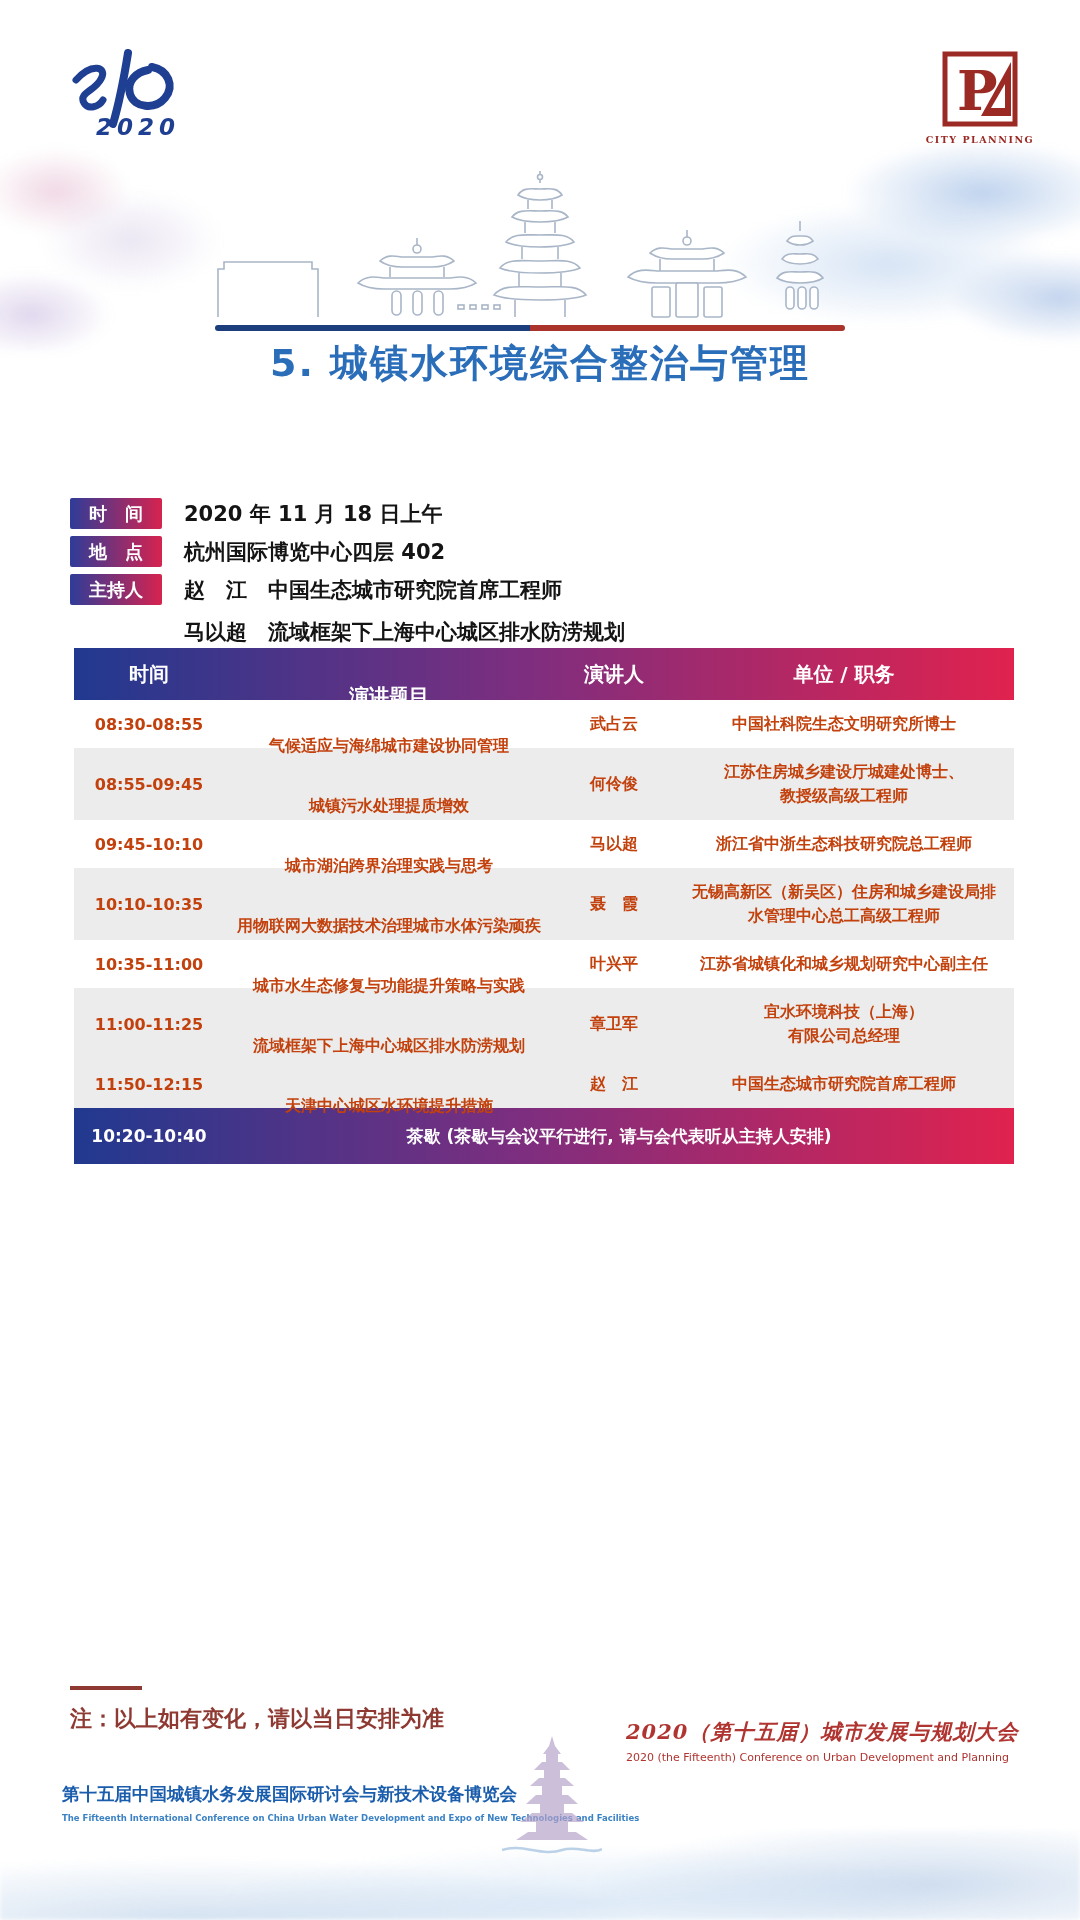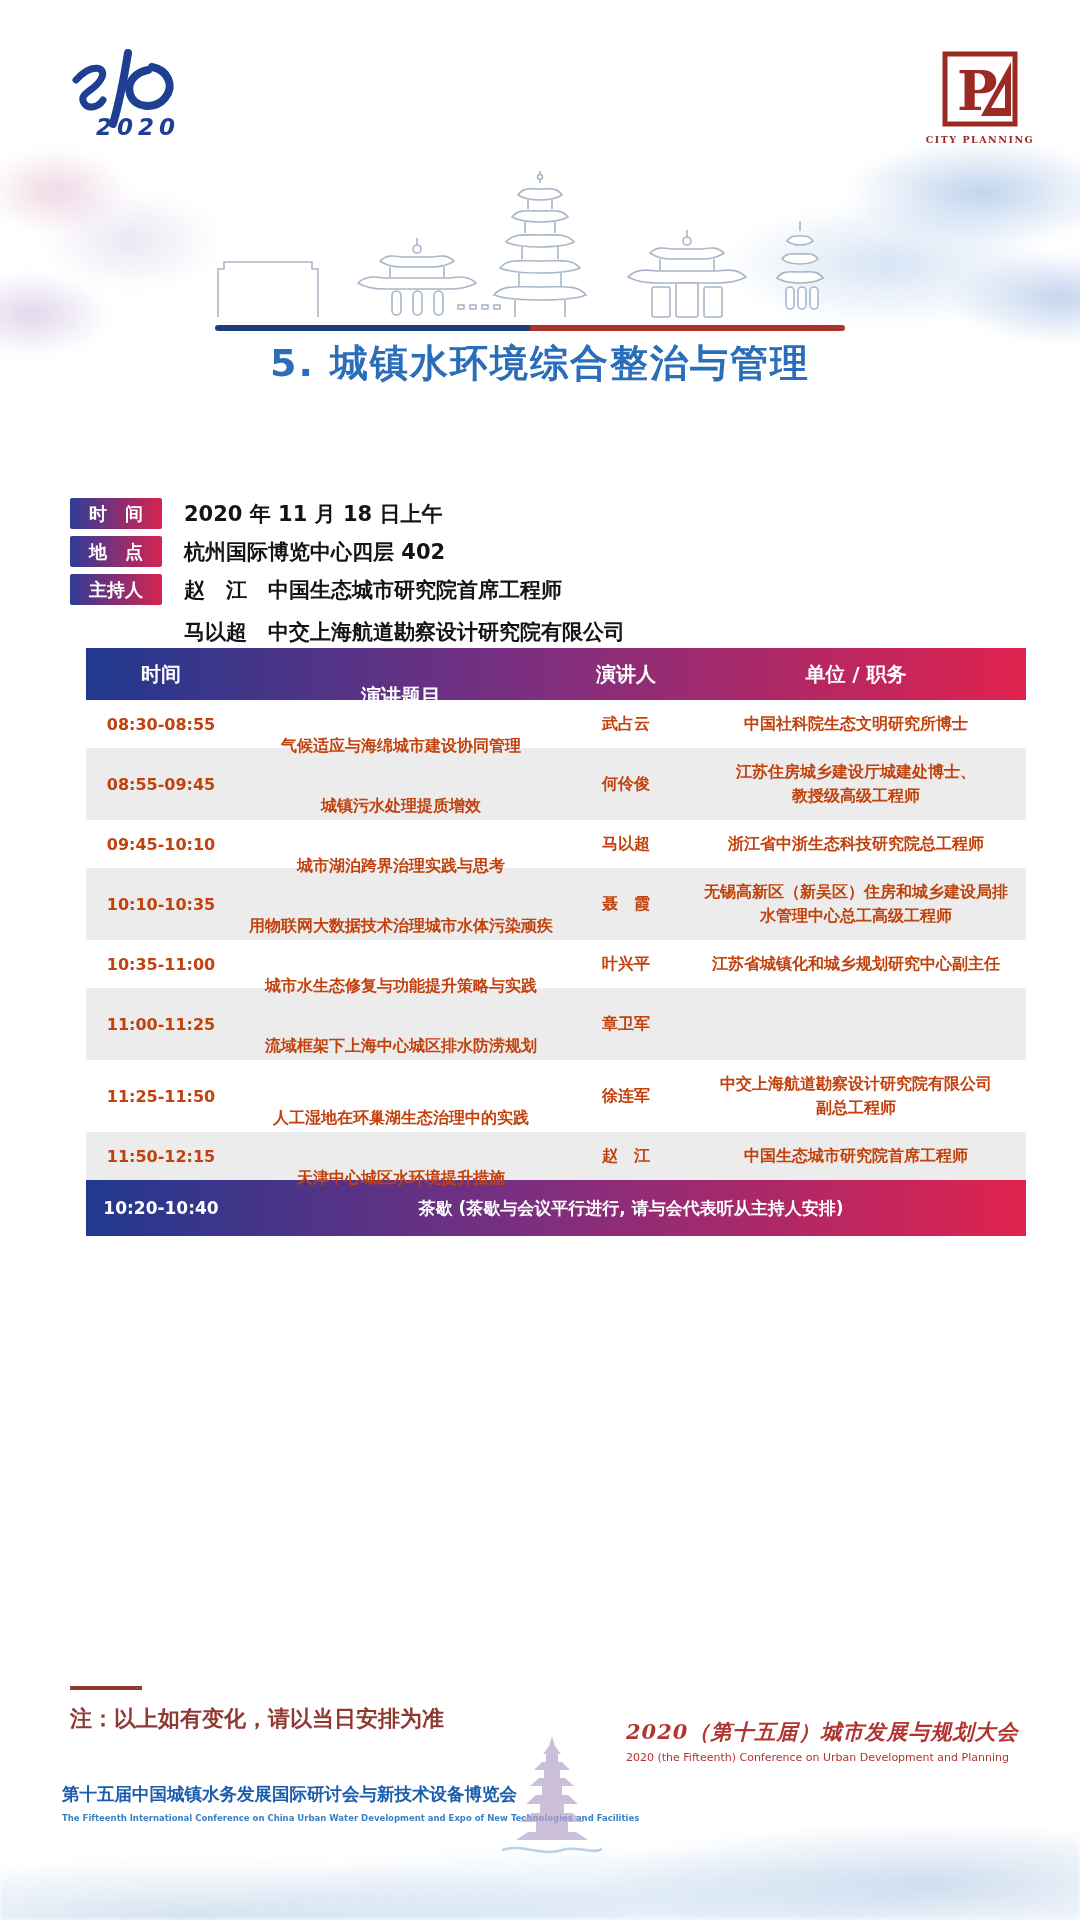--- a/index.html
+++ b/index.html
@@ -56,21 +56,21 @@
   .info-badge {
     width:92px; height:31px; flex:0 0 92px; border-radius:2px;
     background:linear-gradient(90deg,#2f3c98,#d6234f);
     color:#fff; font-size:18px; font-weight:700;
     display:flex; align-items:center; justify-content:center;
   }
   .info-badge.ghost { visibility:hidden; }
   .info-text { margin-left:22px; font-size:21px; font-weight:700; color:#141414; white-space:nowrap; }
 
   
-  .schedule { position:absolute; left:86px; top:648px; width:940px; }
+  .schedule { position:absolute; left:74px; top:648px; width:940px; }
   .thead {
     display:flex; align-items:center; height:52px; color:#ffffff;
     background:linear-gradient(90deg,#20398f 0%, #7e2e7f 48%, #e0224e 100%);
     font-size:20px; font-weight:700;
   }
   .col-time    { width:150px; flex:0 0 150px; text-align:center; }
   .col-topic   { width:330px; flex:0 0 330px; text-align:center;margin-top:44px; }
   .col-speaker { width:120px; flex:0 0 120px; text-align:center; }
   .col-org     { width:340px; flex:0 0 340px; text-align:center; }
   .trow { display:flex; align-items:center; font-size:16px; font-weight:700; color:#c2410c; }
@@ -212,21 +212,21 @@
     <div class="info-row">
       <span class="info-badge">地　点</span>
       <span class="info-text">杭州国际博览中心四层 402</span>
     </div>
     <div class="info-row">
       <span class="info-badge">主持人</span>
       <span class="info-text">赵　江　中国生态城市研究院首席工程师</span>
     </div>
     <div class="info-row no-badge">
       <span class="info-badge ghost"></span>
-      <span class="info-text">马以超　中交上海航道勘察设计研究院有限公司</span>
+      <span class="info-text">马以超　流域框架下上海中心城区排水防涝规划</span>
     </div>
   </div>
 
   <div class="schedule">
     <div class="thead">
       <div class="col-time">时间</div>
       <div class="col-topic">演讲题目</div>
       <div class="col-speaker">演讲人</div>
       <div class="col-org">单位 / 职务</div>
     </div>
@@ -260,27 +260,22 @@
     <div class="trow h1">
       <div class="cell col-time">10:35-11:00</div>
       <div class="cell col-topic pre">城市水生态修复与功能提升策略与实践</div>
       <div class="cell col-speaker">叶兴平</div>
       <div class="cell col-org pre">江苏省城镇化和城乡规划研究中心副主任</div>
     </div>
     <div class="trow h2 alt">
       <div class="cell col-time">11:00-11:25</div>
       <div class="cell col-topic pre">流域框架下上海中心城区排水防涝规划</div>
       <div class="cell col-speaker">章卫军</div>
-    </div>
-    <div class="trow h2">
-      <div class="cell col-time">11:25-11:50</div>
-      <div class="cell col-topic pre">人工湿地在环巢湖生态治理中的实践</div>
-      <div class="cell col-speaker">徐连军</div>
-      <div class="cell col-org pre">中交上海航道勘察设计研究院有限公司
-副总工程师</div>
+      <div class="cell col-org pre">宜水环境科技（上海）
+有限公司总经理</div>
     </div>
     <div class="trow h1 alt">
       <div class="cell col-time">11:50-12:15</div>
       <div class="cell col-topic pre">天津中心城区水环境提升措施</div>
       <div class="cell col-speaker">赵　江</div>
       <div class="cell col-org pre">中国生态城市研究院首席工程师</div>
     </div>
 
     <div class="break-row">
       <div class="col-time">10:20-10:40</div>

